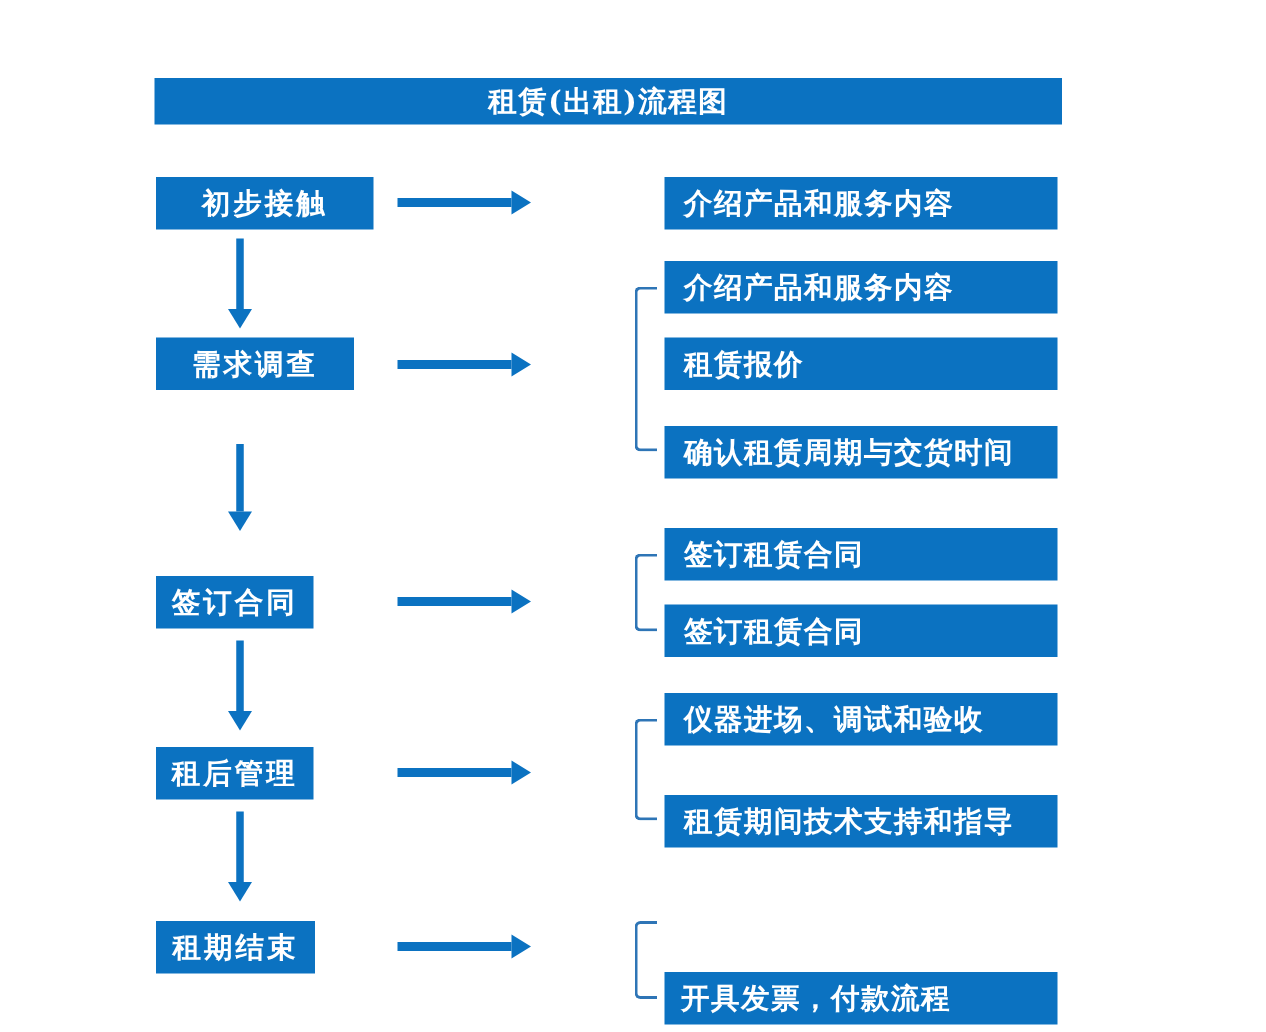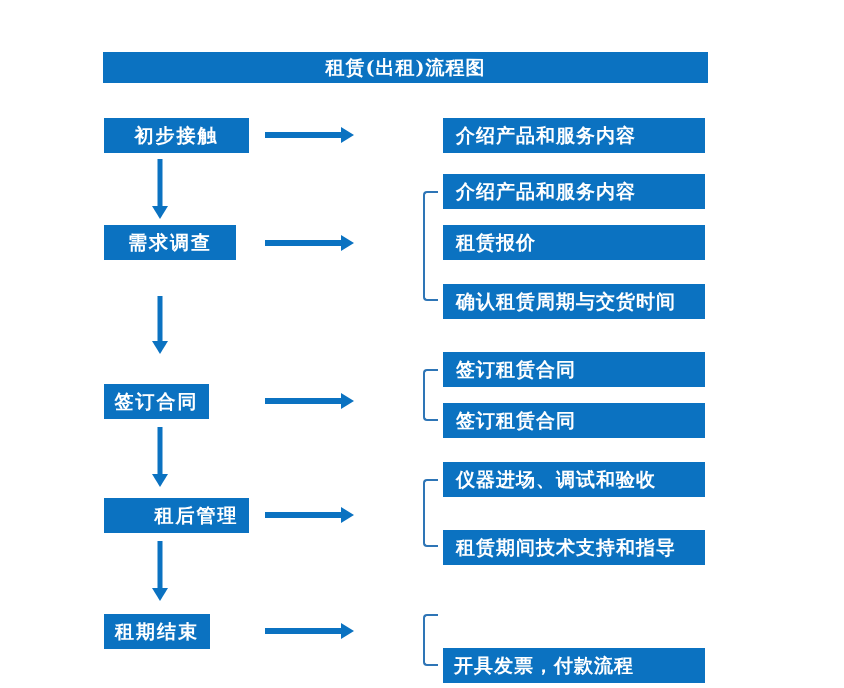--- a/index.html
+++ b/index.html
@@ -90,21 +90,21 @@
 
 <div class="canvas">
 
   <div class="title-bar">
     <span>租赁(出租)流程图</span>
   </div>
 
   <div class="stage-box" style="left:104px; top:79px;  width:145px;">初步接触</div>
   <div class="stage-box" style="left:104px; top:186px; width:132px;">需求调查</div>
   <div class="stage-box" style="left:104px; top:345px; width:105px;">签订合同</div>
-  <div class="stage-box" style="left:104px; top:459px; width:105px;padding-left:40px;">租后管理</div>
+  <div class="stage-box" style="left:104px; top:459px; width:105px;">租后管理</div>
   <div class="stage-box" style="left:104px; top:575px; width:106px;">租期结束</div>
 
   <div class="detail-box" style="top:79px;">介绍产品和服务内容</div>
   <div class="detail-box" style="top:135px;">介绍产品和服务内容</div>
   <div class="detail-box" style="top:186px;">租赁报价</div>
   <div class="detail-box" style="top:245px;">确认租赁周期与交货时间</div>
   <div class="detail-box" style="top:313px;">签订租赁合同</div>
   <div class="detail-box" style="top:364px;">签订租赁合同</div>
   <div class="detail-box" style="top:423px;text-align:center;">仪器进场、调试和验收</div>
   <div class="detail-box" style="top:491px;">租赁期间技术支持和指导</div>

